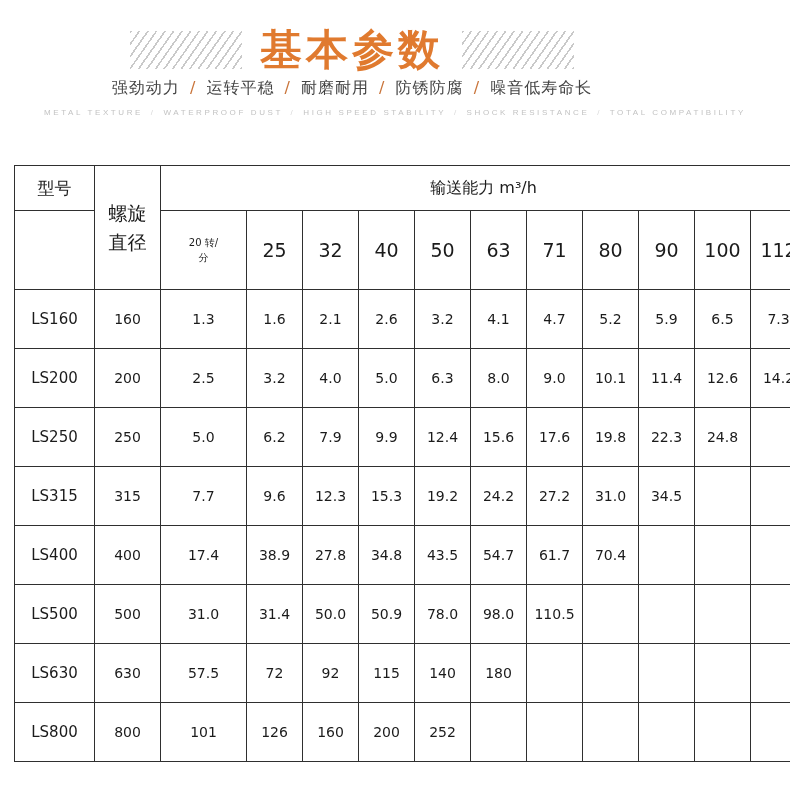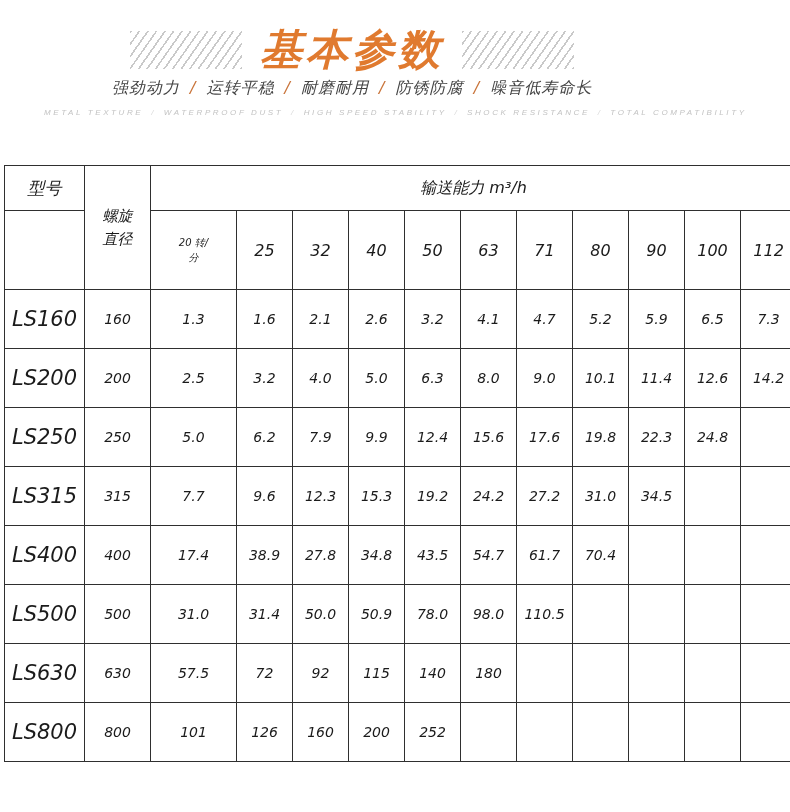--- a/index.html
+++ b/index.html
@@ -13,21 +13,20 @@
     font-family: "Liberation Sans", sans-serif;
     color: #222;
     overflow: hidden;
   }
 
   .page {
     position: relative;
     width: 704px;
     height: 812px;
     box-sizing: border-box;
-    font-style: italic;
   }
 
   
   .header {
     position: relative;
     padding-top: 22px;
     text-align: center;
   }
 
   .title-row {
@@ -83,21 +82,21 @@
   }
   .subtitle-en .sep-en {
     color: #d8d8d8;
     margin: 0 3px;
   }
 
   
   .table-wrap {
     position: absolute;
     top: 165px;
-    left: 4px;
+    left: 14px;
     width: 762px;
   }
 
   table.spec {
     border-collapse: collapse;
     width: 762px;
     table-layout: fixed;
   }
 
   table.spec td,
@@ -115,41 +114,41 @@
   col.c-model   { width: 80px; }
   col.c-dia     { width: 66px; }
   col.c-20      { width: 86px; }
   col.c-n       { width: 56px; }
 
   .hdr-model {
     font-size: 17px;
     height: 44px;
   }
   .hdr-dia {
-    font-size: 15px;
+    font-size: 19px;
     line-height: 1.5;
     height: 122px;
   }
   .hdr-cap {
     font-size: 16px;
     height: 44px;
   }
   .hdr-20 {
     font-size: 10px;
     line-height: 1.5;
     height: 78px;
   }
   .hdr-num {
-    font-size: 16px;
+    font-size: 19px;
     height: 78px;
     margin-top: 28px;
   }
 
   td.model {
-    font-size: 21px;
+    font-size: 15px;
     height: 58px;
   }
   td.dia {
     font-size: 14px;
   }
   td.val {
     font-size: 14px;
   }
   td.empty {
     font-size: 14px;

